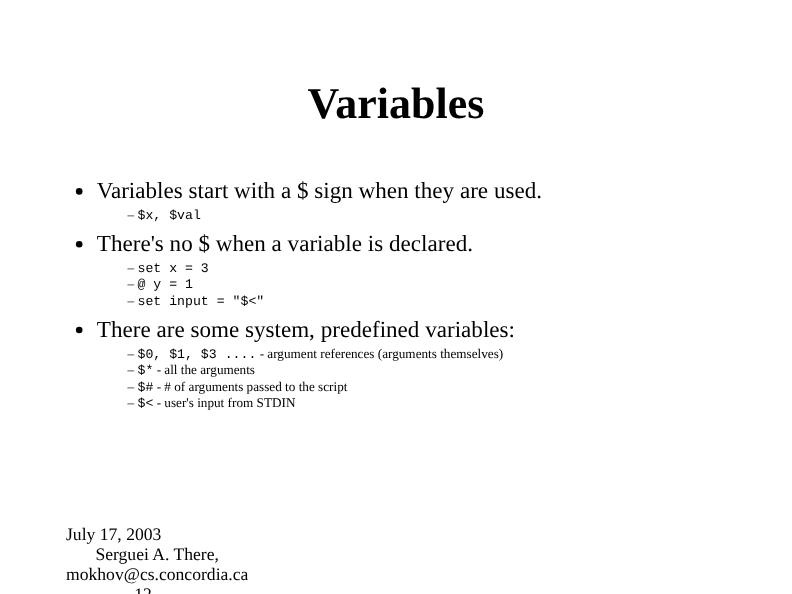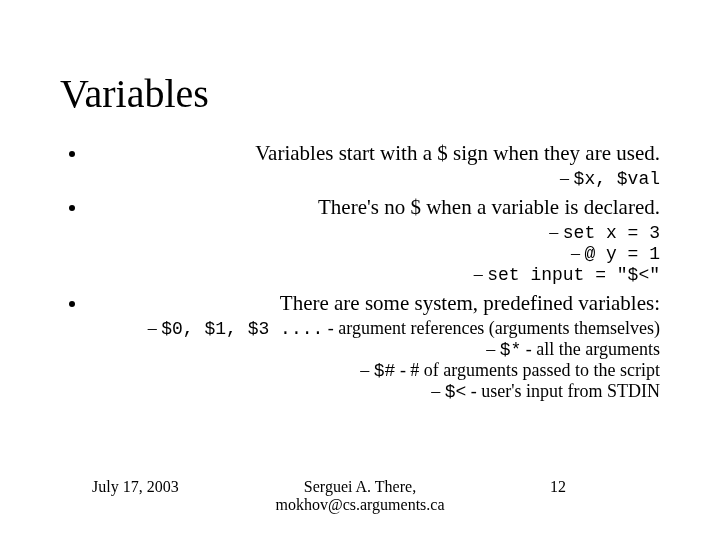--- a/index.html
+++ b/index.html
@@ -1,24 +1,24 @@
 <!DOCTYPE html>
 <html><head>
 <meta charset="utf-8">
 <style>
   * { margin: 0; padding: 0; box-sizing: border-box; }
   html, body { width: 720px; height: 540px; background: #fff; font-family: "Times New Roman", Times, serif; color: #000; }
   .slide { position: relative; width: 720px; height: 540px; padding: 60px 60px 0 60px; }
-  .title { text-align: left; font-size: 40px; font-weight: 400; margin-top: 10px; margin-bottom: 24px; }
-  ul.top { list-style: disc; padding-left: 28px; font-size: 21px; text-align: right; }
+  .title { text-align: center; font-size: 40px; font-weight: 700; margin-top: 10px; margin-bottom: 44px; }
+  ul.top { list-style: disc; padding-left: 28px; font-size: 21px; }
   ul.top > li { margin-bottom: 2px; }
-  ul.sub { list-style: none; padding-left: 28px; font-size: 18px; margin-top: 2px; margin-bottom: 6px; }
+  ul.sub { list-style: none; padding-left: 28px; font-size: 12px; margin-top: 2px; margin-bottom: 6px; }
   ul.sub > li::before { content: "– "; }
   .mono { font-family: "Courier New", Courier, monospace; }
-  .footer { position: absolute; left: 0; right: 0; bottom: 22px; height: 40px; display: flex; justify-content: space-between; align-items: flex-start; padding: 0 92px; font-size: 16px; }
+  .footer { position: absolute; left: 0; right: 0; bottom: 22px; height: 40px; display: flex; justify-content: space-between; align-items: flex-start; padding: 0 60px; font-size: 16px; flex-direction: column; }
   .footer-center { text-align: center; flex: 1; }
   .footer-left { width: 140px; text-align: left; }
   .footer-right { width: 140px; text-align: center; }
 </style>
 </head>
 <body>
 
 <div class="slide">
   <h1 class="title">Variables</h1>
 
@@ -45,17 +45,17 @@
         <li><span class="mono">$#</span><span> - # of arguments passed to the script</span></li>
         <li><span class="mono">$&lt;</span><span> - user's input from STDIN</span></li>
       </ul>
     </li>
   </ul>
 
   <div class="footer">
     <div class="footer-left">July 17, 2003</div>
     <div class="footer-center">
       <div>Serguei A. There,</div>
-      <div>mokhov@cs.arguments.ca</div>
+      <div>mokhov@cs.concordia.ca</div>
     </div>
     <div class="footer-right">12</div>
   </div>
 </div>
 
 </body></html>

